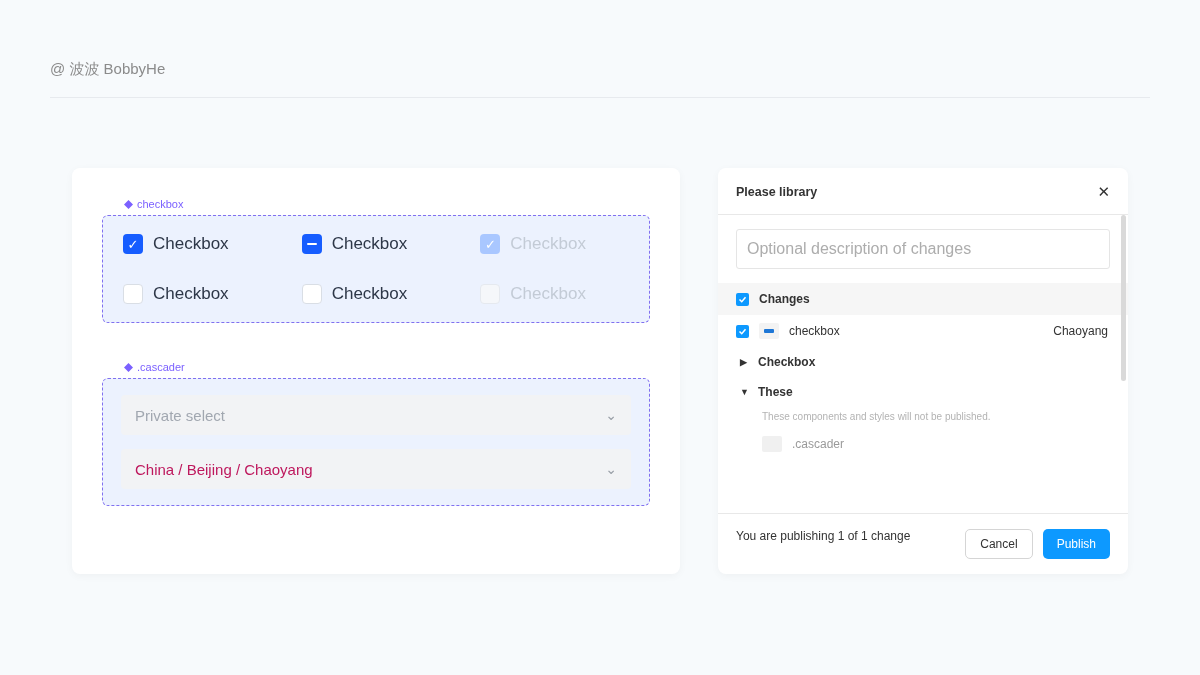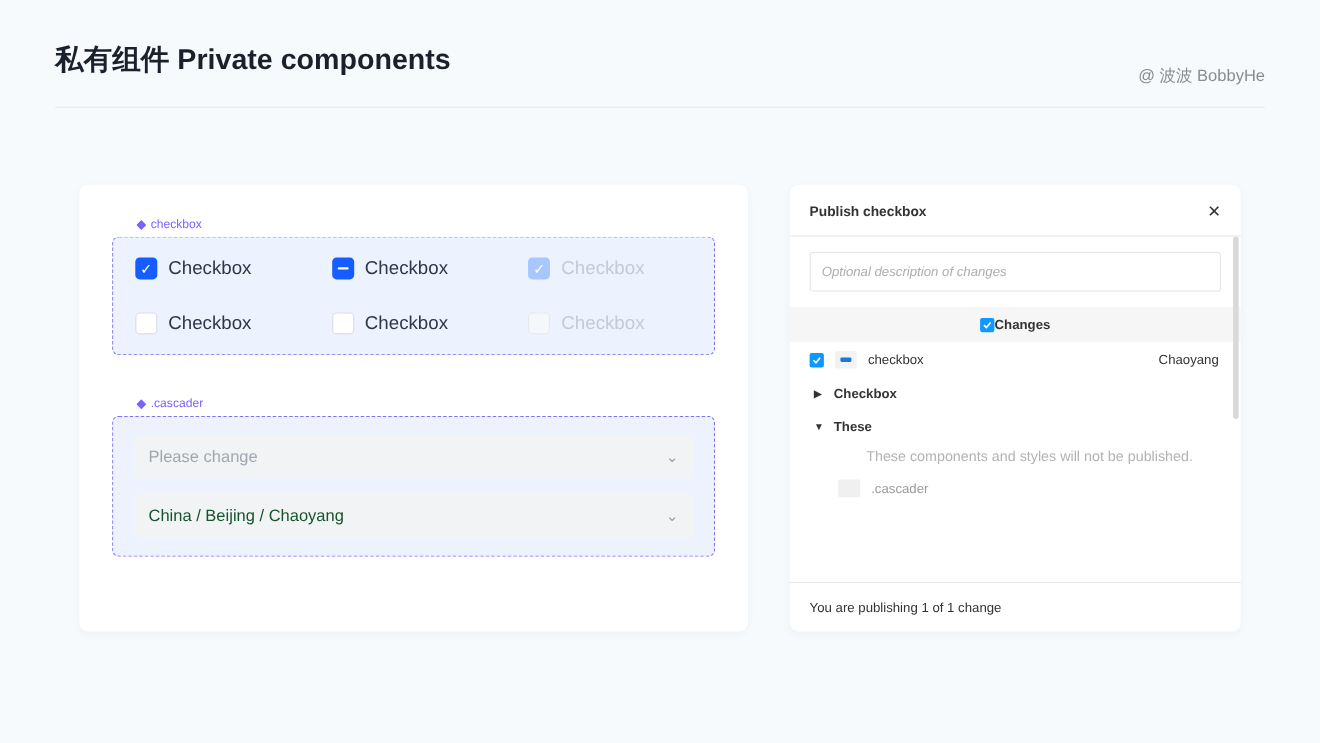--- a/index.html
+++ b/index.html
@@ -107,21 +107,21 @@
       background: #f2f3f5;
       border-radius: 4px;
       height: 40px;
       display: flex;
       align-items: center;
       justify-content: space-between;
       padding: 0 14px;
       font-size: 15px;
     }
     .select-placeholder { color: #a1a7b0; }
-    .select-value { color: #14532d; }
+    .select-value { color: #be185d; }
     .chevron { color: #9aa0a8; font-size: 14px; }
     
     
     .panel-right {
       width: 410px;
       height: 406px;
       background: #fff;
       border-radius: 8px;
       box-shadow: 0 2px 8px rgba(0,0,0,0.04);
       display: flex;
@@ -150,29 +150,28 @@
     }
     .search-icon { width: 12px; height: 12px; display: inline-flex; }
     
     .dlg-body { flex: 1; overflow: hidden; position: relative; }
     .desc-input {
       margin: 14px 18px 14px 18px;
       border: 1px solid #e5e5e5;
       border-radius: 3px;
       padding: 10px 10px;
       color: #adadad;
-      font-size: 12px;
-      font-style: italic;
+      font-size: 16px;
     }
     
     .section-row {
       display: flex;
       align-items: center;
       padding: 9px 18px;
-      justify-content: center;
+      gap: 10px;
     }
     .section-changes { background: #f6f6f6; font-weight: 700; }
     .small-cb {
       width: 13px; height: 13px; border-radius: 2px; background: #0d99ff;
       display: flex; align-items: center; justify-content: center; flex-shrink: 0;
     }
     .small-cb svg { color: #fff; }
     
     .item-row {
       display: flex;
@@ -191,22 +190,21 @@
     .tree-row {
       display: flex; align-items: center; gap: 10px;
       padding: 8px 18px 8px 22px;
       font-weight: 700;
     }
     .caret { width: 8px; display: inline-flex; color: #333; font-size: 9px; }
     
     .hidden-note {
       padding: 4px 18px 10px 44px;
       color: #b3b3b3;
-      font-size: 13px;
-      text-align: center;
+      font-size: 10px;
     }
     .hidden-item {
       display: flex; align-items: center; gap: 10px;
       padding: 4px 18px 4px 44px;
       color: #9a9a9a;
     }
     .hidden-thumb { width: 20px; height: 16px; background: #f0f0f0; border-radius: 2px; }
     
     .dlg-scrollbar {
       position: absolute; right: 2px; top: 0; width: 5px; height: 166px;
@@ -228,21 +226,20 @@
       cursor: pointer;
       border: none;
     }
     .btn-cancel { background: #fff; border: 1px solid #d5d5d5; color: #333; }
     .btn-publish { background: #0d99ff; color: #fff; }
   </style>
 </head>
 <body>
 
 <div class="header">
-  <div class="page-title">私有组件 Private components</div>
   <div class="author">@ 波波 BobbyHe</div>
 </div>
 <hr class="divider">
 
 <div class="content">
 
   <div class="panel-left">
 
     <div class="component-label">
       <span class="diamond-icon">
@@ -294,33 +291,33 @@
       <span class="diamond-icon">
         <svg viewBox="0 0 10 10" fill="#7b61ff">
             <path d="M5 0 L10 5 L5 10 L0 5 Z M5 2 L5 5 L2 5 Z"></path>
           </svg>
       </span>
       <span>.cascader</span>
     </div>
 
     <div class="dashed-box cascader-box">
       <div class="select-field">
-        <span class="select-placeholder">Please change</span>
+        <span class="select-placeholder">Private select</span>
         <span class="chevron">⌄</span>
       </div>
       <div class="select-field">
         <span class="select-value">China / Beijing / Chaoyang</span>
         <span class="chevron">⌄</span>
       </div>
     </div>
   </div>
 
   <div class="panel-right">
     <div class="dlg-header">
-      <div class="dlg-title">Publish checkbox</div>
+      <div class="dlg-title">Please library</div>
       <div class="close-x">✕</div>
     </div>
 
 
     <div class="dlg-body">
       <div class="dlg-scrollbar"></div>
 
       <div class="desc-input">
         <span>Optional description of changes</span>
       </div>
@@ -360,15 +357,19 @@
       <div class="hidden-note">These components and styles will not be published.</div>
 
       <div class="hidden-item">
         <div class="hidden-thumb"></div>
         <span>.cascader</span>
       </div>
     </div>
 
     <div class="dlg-footer">
       <span class="footer-text">You are publishing 1 of 1 change</span>
+      <div class="footer-actions">
+        <button class="btn btn-cancel">Cancel</button>
+        <button class="btn btn-publish">Publish</button>
+      </div>
     </div>
   </div>
 </div>
 
 </body></html>

